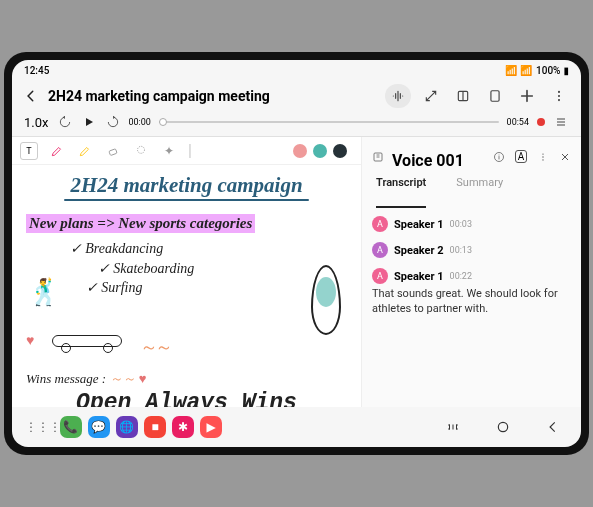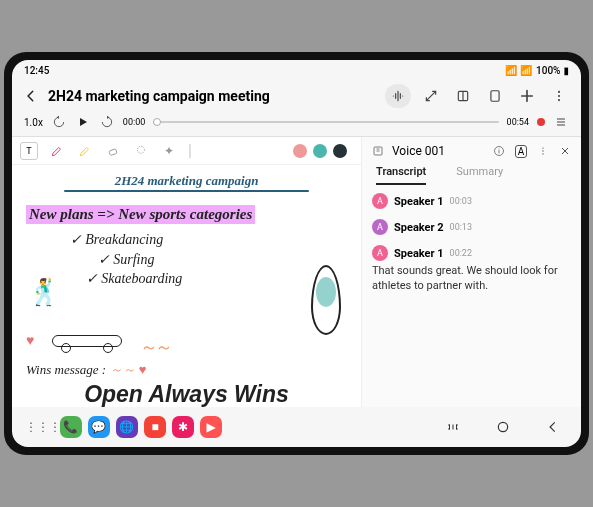--- a/index.html
+++ b/index.html
@@ -8,59 +8,59 @@
 .screen { width: 100%; height: 100%; background: #f6f6f6; border-radius: 16px; overflow: hidden; display: flex; flex-direction: column; }
 .status-bar { height: 20px; display: flex; justify-content: space-between; align-items: center; padding: 0 12px; font-size: 10px; font-weight: 500; }
 .status-right { display: flex; align-items: center; gap: 3px; }
 .header { display: flex; align-items: center; padding: 4px 10px; gap: 8px; }
 .back { width: 18px; height: 18px; display: flex; align-items: center; justify-content: center; }
 .title { font-size: 14px; font-weight: 700; flex: 1; }
 .header-actions { display: flex; align-items: center; gap: 8px; }
 .hicon { width: 24px; height: 24px; display: flex; align-items: center; justify-content: center; }
 .hicon.pill { background: #e8e8e8; border-radius: 12px; width: 26px; }
 .playback { display: flex; align-items: center; padding: 2px 12px 6px; gap: 8px; font-size: 9px; }
-.speed { font-size: 10px; }
+.speed { font-size: 13px; }
 .pb-icon { width: 16px; height: 16px; display: flex; align-items: center; justify-content: center; }
 .slider { flex: 1; height: 2px; background: #ccc; border-radius: 1px; position: relative; }
 .slider-knob { position: absolute; left: 0; top: -3px; width: 8px; height: 8px; border-radius: 50%; background: #fff; border: 1px solid #aaa; }
 .rec { width: 8px; height: 8px; border-radius: 50%; background: #e53935; }
 .split { flex: 1; display: flex; border-top: 1px solid #e0e0e0; overflow: hidden; }
 .canvas { flex: 1; background: #fff; display: flex; flex-direction: column; }
 .toolbar { display: flex; align-items: center; padding: 4px 8px; gap: 10px; border-bottom: 1px solid #f0f0f0; }
 .tool { width: 18px; height: 18px; display: flex; align-items: center; justify-content: center; }
 .colors { display: flex; gap: 6px; margin-left: auto; margin-right: 6px; }
 .swatch { width: 14px; height: 14px; border-radius: 50%; }
 .drawing { flex: 1; padding: 8px 14px; font-family: 'Segoe Script', 'Comic Sans MS', cursive; color: #222; font-size: 14px; position: relative; }
-.htitle { color: #2a5d7a; font-size: 13px; font-style: italic; text-align: center; font-weight: 700; position: relative; }
+.htitle { color: #2a5d7a; font-size: 21px; font-style: italic; text-align: center; font-weight: 700; position: relative; }
 .htitle::after { content: ""; position: absolute; left: 38px; right: 38px; bottom: -3px; height: 2px; background: #2a5d7a; border-radius: 2px; }
 .highlight { background: #f0abfc; font-style: italic; font-weight: 700; font-size: 15px; margin-top: 16px; padding: 1px 3px; display: inline-block; }
 .items { margin: 6px 0 0 44px; font-style: italic; font-size: 14px; line-height: 1.4; }
 .items div::before { content: "✓ "; }
 .items div:nth-child(2) { margin-left: 28px; }
 .items div:nth-child(3) { margin-left: 16px; }
 .skater { position: absolute; left: 16px; top: 112px; font-size: 26px; }
 .surf { position: absolute; right: 20px; top: 100px; width: 30px; height: 70px; border: 2px solid #222; border-radius: 50% 50% 50% 50% / 60% 60% 40% 40%; }
 .surf::after { content: ""; position: absolute; left: 3px; top: 10px; width: 20px; height: 30px; background: #4db6ac; border-radius: 50%; opacity: .6; }
 .heart1 { position: absolute; left: 14px; top: 168px; color: #e57373; font-size: 14px; }
 .skateboard { position: absolute; left: 40px; top: 170px; width: 70px; height: 12px; border: 1.5px solid #222; border-radius: 8px; }
 .skateboard::before, .skateboard::after { content: ""; position: absolute; width: 8px; height: 8px; border: 1.5px solid #222; border-radius: 50%; bottom: -7px; }
 .skateboard::before { left: 8px; }
 .skateboard::after { right: 8px; }
 .squiggle { position: absolute; left: 128px; top: 170px; color: #ef9a6a; font-size: 18px; letter-spacing: -3px; }
 .core { margin-top: 72px; font-style: italic; font-size: 13px; }
 .core-wave { color: #ef9a6a; }
 .heart2 { color: #e57373; }
-.slogan { font-family: Liberation Sans, sans-serif; font-size: 23px; font-style: italic; font-weight: 700; text-align: center; margin-top: 2px; }
+.slogan { font-family: Liberation Mono, monospace; font-size: 23px; font-style: italic; font-weight: 700; text-align: center; margin-top: 2px; }
 .slogan-wave { text-align: center; color: #ef9a6a; font-size: 15px; letter-spacing: -2px; margin-top: -2px; }
 .panel { width: 220px; background: #fafafa; display: flex; flex-direction: column; border-left: 1px solid #eee; }
 .panel-head { display: flex; align-items: center; padding: 6px 8px; gap: 6px; }
-.panel-title { font-size: 12px; font-weight: 400; flex: 1; }
+.panel-title { font-size: 16px; font-weight: 700; flex: 1; margin-top: 8px; }
 .picon { width: 16px; height: 16px; display: flex; align-items: center; justify-content: center; }
 .tabs { display: flex; padding: 0 14px 4px; gap: 30px; font-size: 11px; }
-.tab { padding-bottom: 5px; color: #999; }
+.tab { padding-bottom: 17px; color: #999; }
 .tab.active { color: #222; border-bottom: 2px solid #222; font-weight: 600; }
 .transcript { flex: 1; overflow-y: auto; padding: 4px 10px; }
 .entry { margin-bottom: 10px; }
 .speaker-row { display: flex; align-items: center; gap: 6px; margin-bottom: 3px; }
 .avatar { width: 16px; height: 16px; border-radius: 50%; display: flex; align-items: center; justify-content: center; font-size: 9px; color: #fff; }
 .spk-name { font-size: 11px; font-weight: 700; }
 .spk-time { font-size: 9px; color: #999; }
 .spk-text { font-size: 11px; color: #333; line-height: 1.35; }
 .navbar { height: 40px; display: flex; align-items: center; justify-content: space-between; padding: 0 20px; }
 .dock { display: flex; gap: 6px; }
@@ -193,22 +193,22 @@
           <div class="swatch" style="background:#ef9a9a"></div>
           <div class="swatch" style="background:#4db6ac"></div>
           <div class="swatch" style="background:#263238"></div>
         </div>
       </div>
       <div class="drawing">
         <div class="htitle">2H24 marketing campaign</div>
         <div><span class="highlight">New plans =&gt; New sports categories</span></div>
         <div class="items">
           <div>Breakdancing</div>
+          <div>Skateboarding</div>
           <div>Surfing</div>
-          <div>Skateboarding</div>
         </div>
         <div class="skater">🕺</div>
         <div class="surf"></div>
         <div class="heart1">♥</div>
         <div class="skateboard"></div>
         <div class="squiggle">～～</div>
         <div class="core">
           <span>Wins message :</span>
           <span class="core-wave">～～</span>
           <span class="heart2">♥</span>

